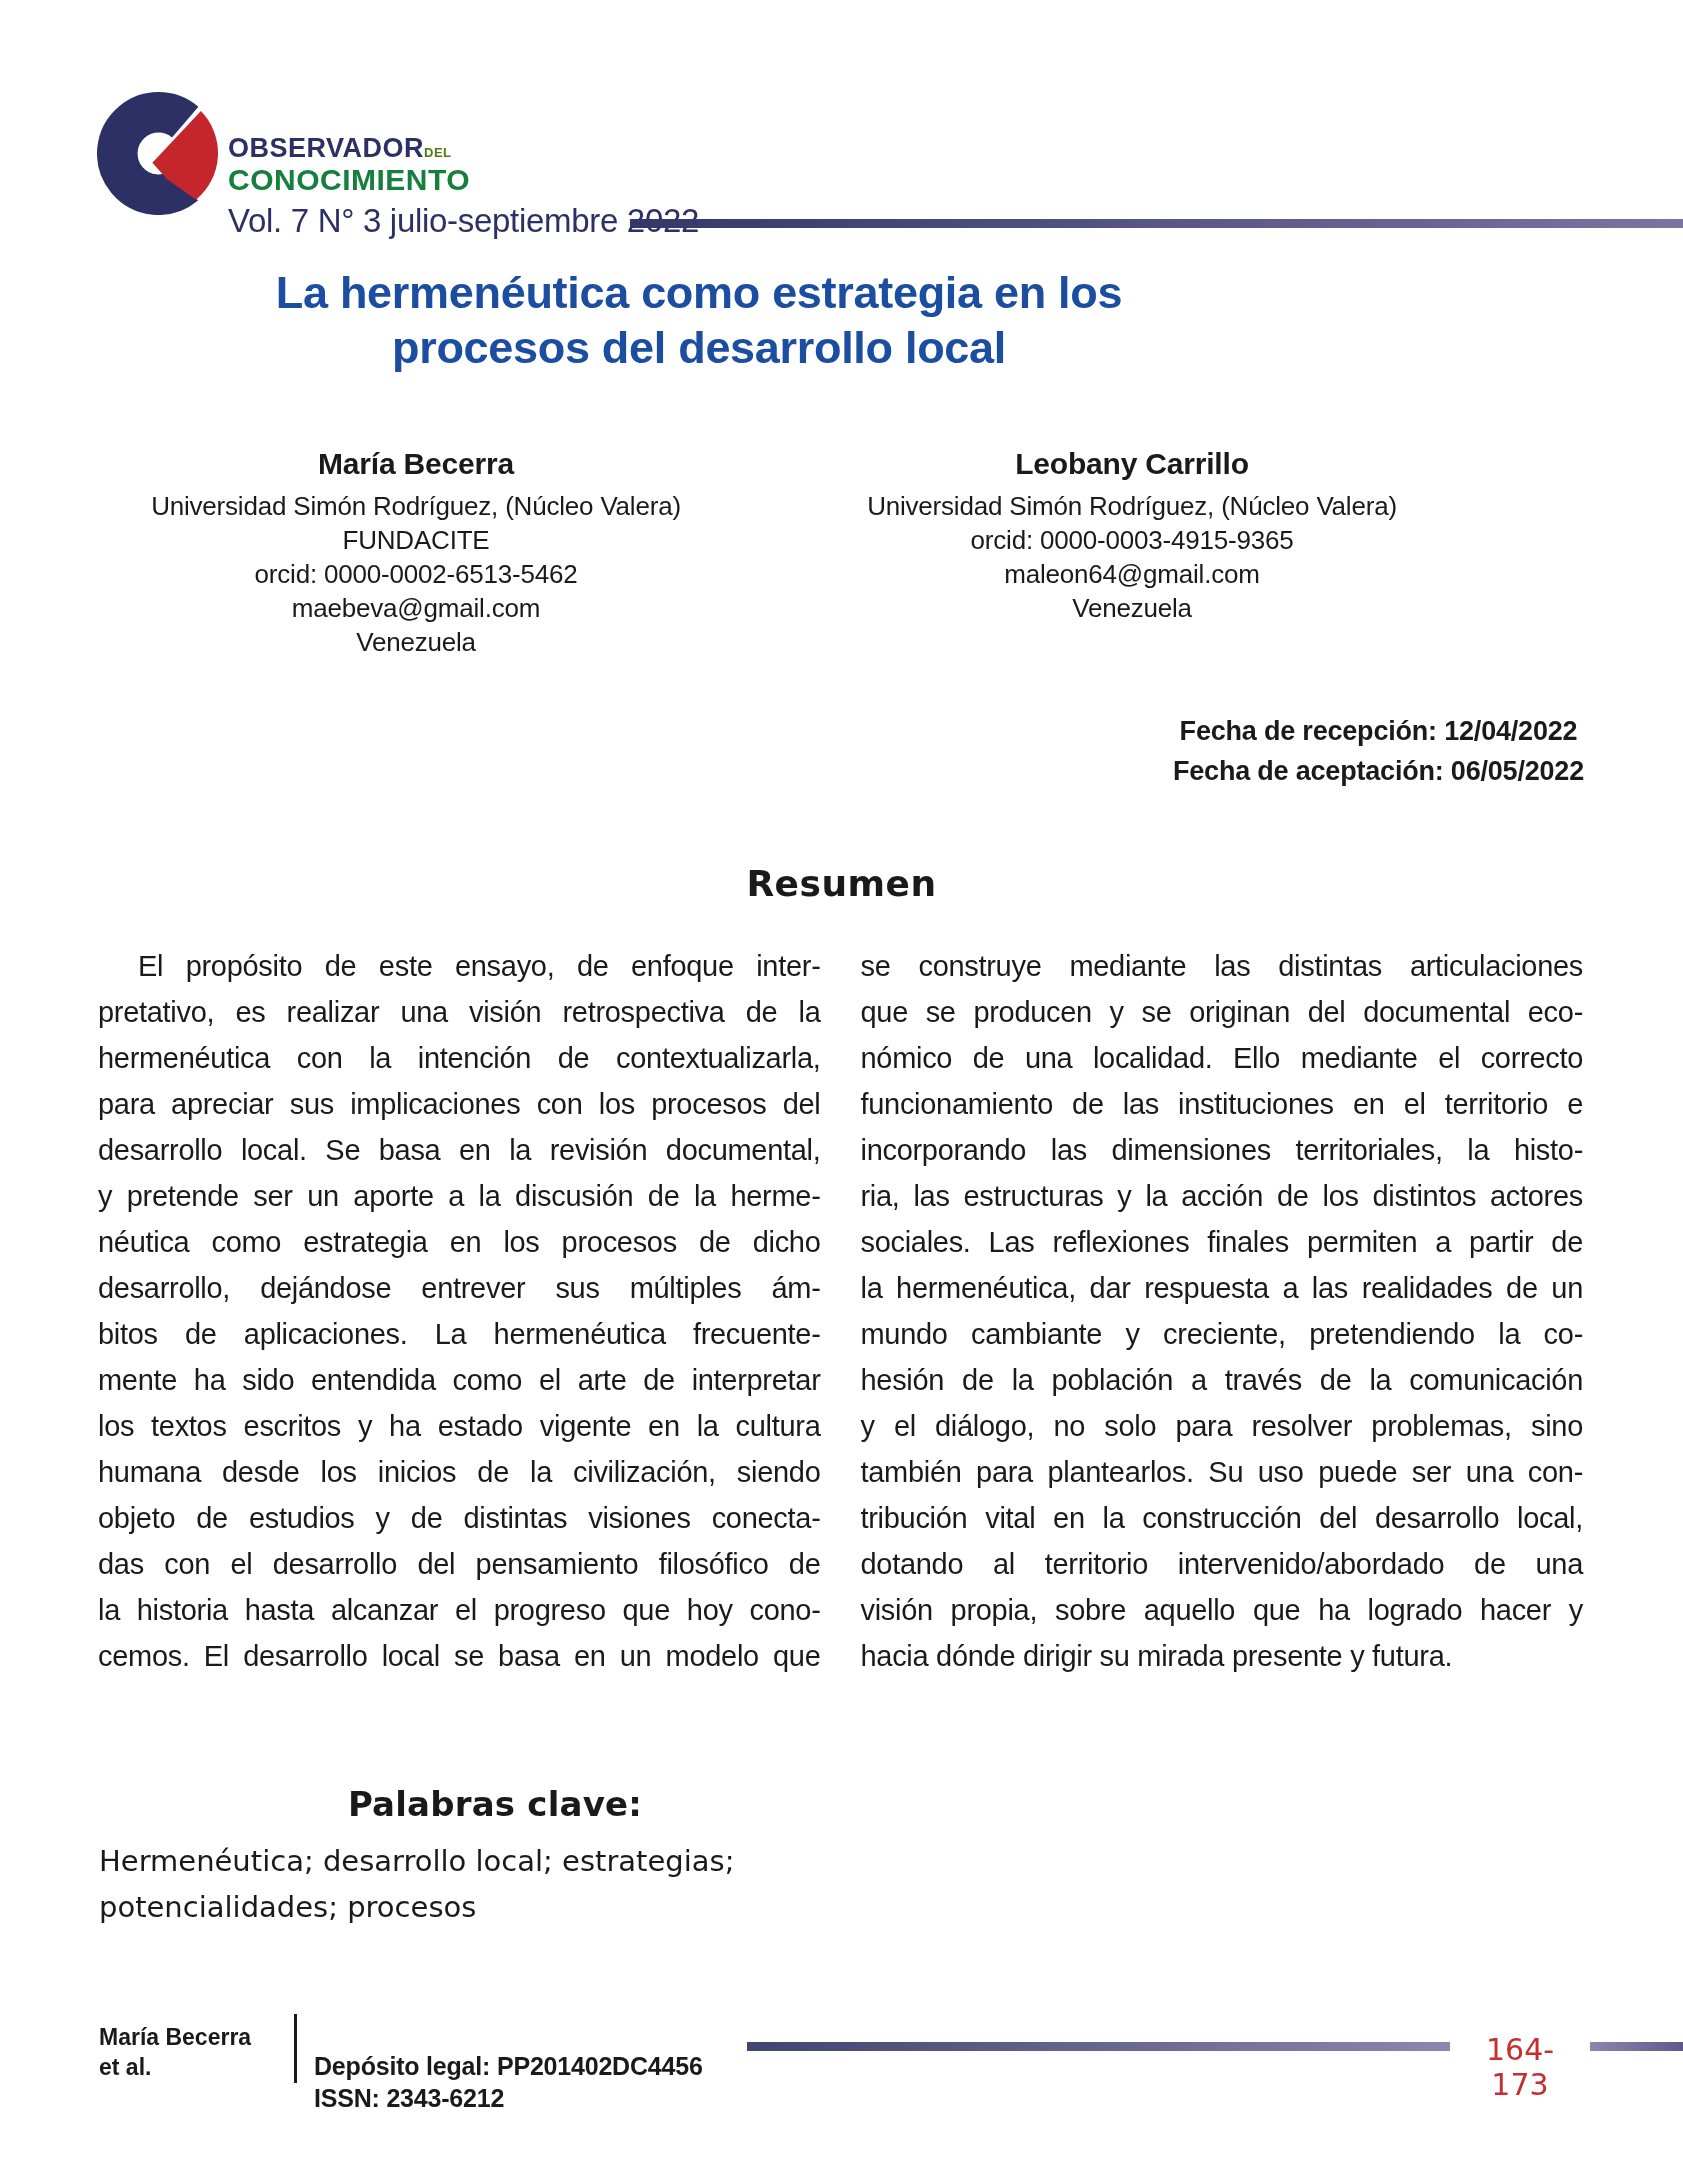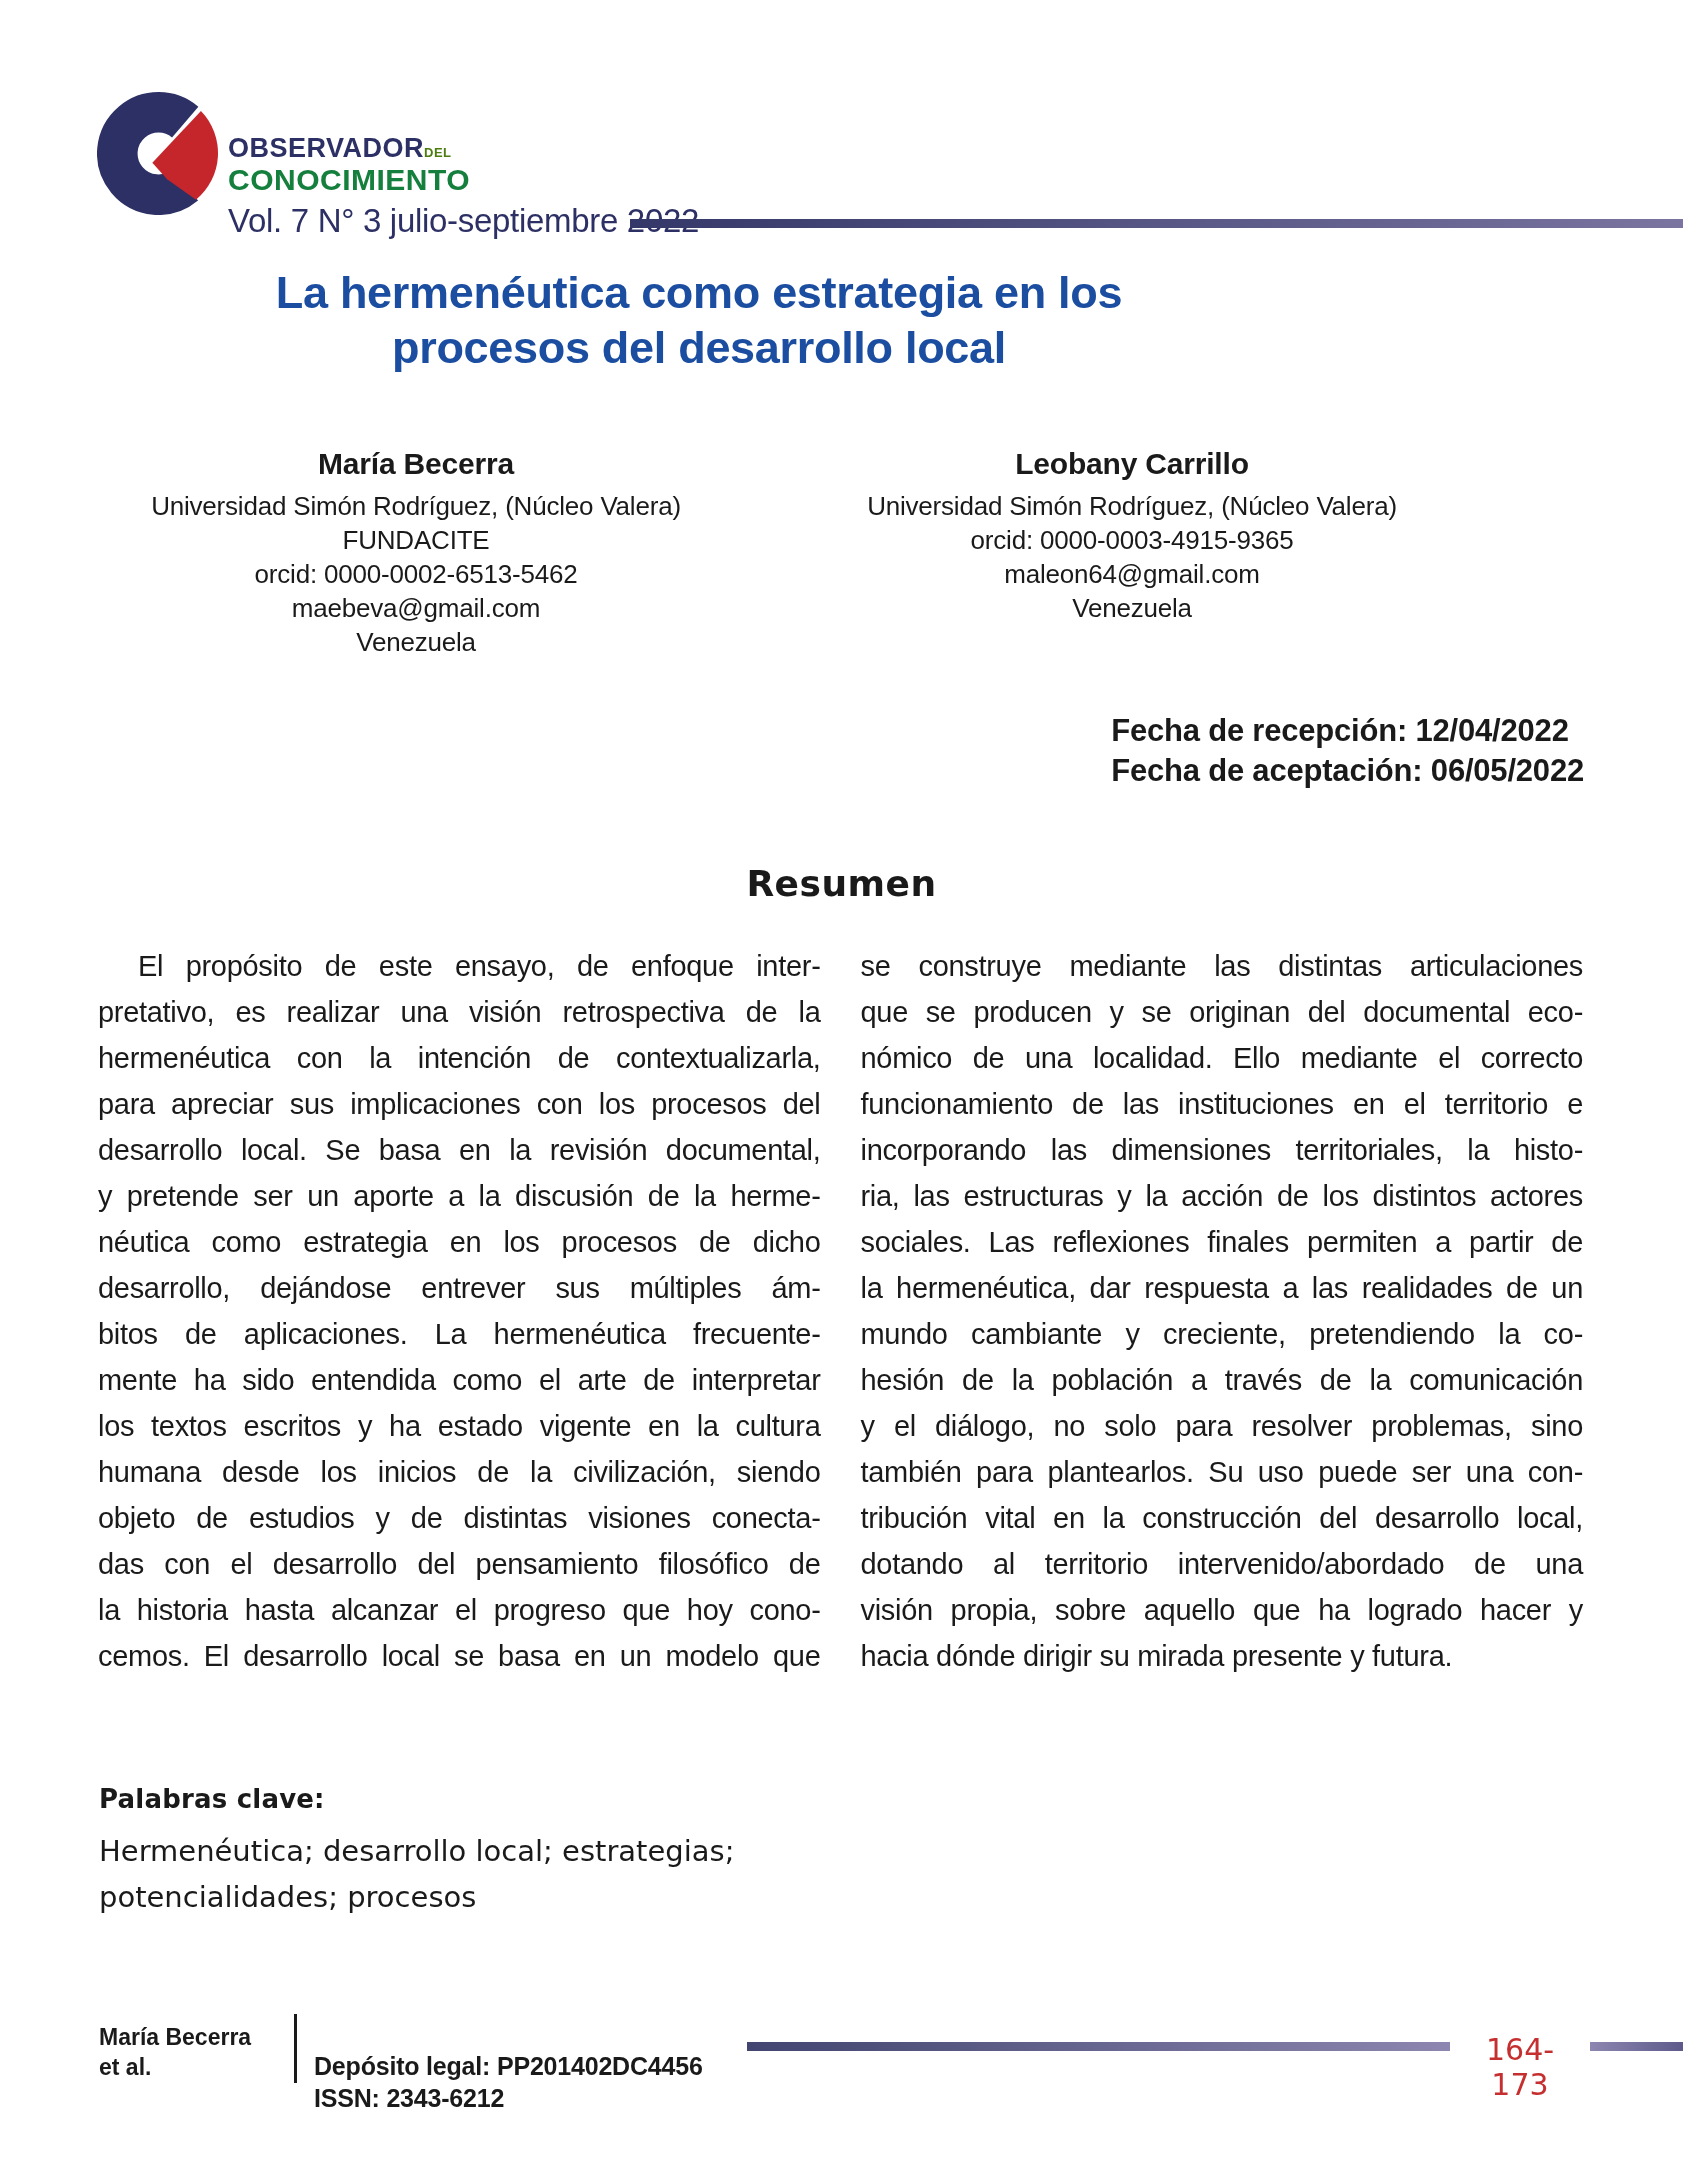--- a/index.html
+++ b/index.html
@@ -19,35 +19,35 @@
   
   .title{position:absolute;left:99px;top:265px;width:1200px;text-align:center;
     font-size:45px;font-weight:bold;color:#1b4da0;line-height:55px;letter-spacing:-0.3px;}
   
   .authors{position:absolute;left:99px;top:447px;width:1485px;display:flex;}
   .author{width:634px;text-align:center;}
   .author + .author{margin-left:82px;}
   .author-name{font-size:30px;font-weight:bold;margin-bottom:8px;letter-spacing:-0.2px;}
   .author-lines{font-size:26px;line-height:34px;letter-spacing:-0.2px;}
   
-  .dates{position:absolute;right:99px;top:711px;text-align:left;
-    font-size:31px;font-weight:bold;line-height:40px;letter-spacing:-0.2px;}
+  .dates{position:absolute;right:99px;top:711px;text-align:center;
+    font-size:27px;font-weight:bold;line-height:40px;letter-spacing:-0.2px;}
   
   .resumen-heading{position:absolute;left:99px;top:863px;width:1485px;text-align:center;
     font-family:"DejaVu Sans",sans-serif;font-size:36px;font-weight:bold;letter-spacing:0.5px;}
   .abstract{position:absolute;left:98px;top:943px;width:1485px;display:flex;}
   .abs-col{width:723px;}
   .abs-col + .abs-col{margin-left:40px;}
   .abs-col .bline{font-size:29px;line-height:46px;letter-spacing:-0.3px;
     text-align:justify;text-align-last:justify;white-space:normal;}
   .abs-col-left .bline:first-child{text-indent:40px;}
   .abs-col-right .bline.bline-last{text-align-last:left;}
   
   .keywords{position:absolute;left:99px;top:1784px;width:792px;}
-  .kw-heading{font-family:"DejaVu Sans",sans-serif;font-size:26px;font-weight:bold;letter-spacing:0.2px;}
+  .kw-heading{font-family:"DejaVu Sans",sans-serif;font-size:34px;font-weight:bold;letter-spacing:0.2px;text-align:center;}
   .kw-lines{margin-top:14px;font-family:"DejaVu Sans",sans-serif;font-size:29px;line-height:46px;}
   
   .f-name{position:absolute;left:99px;top:2022px;font-size:23px;font-weight:bold;line-height:30px;}
   .f-divider{position:absolute;left:294px;top:2014px;width:3px;height:69px;background:#1a1a1a;}
   .f-legal{position:absolute;left:314px;top:2020px;font-size:25px;font-weight:bold;line-height:32px;letter-spacing:-0.2px;margin-top:30px;}
   .f-rule1{position:absolute;left:747px;top:2042px;width:703px;height:9px;
     background:linear-gradient(90deg,#41456f,#8c86b0);}
   .f-pages{position:absolute;left:1458px;top:2032px;width:124px;text-align:center;
     font-family:"DejaVu Sans",sans-serif;font-size:30px;color:#c52f2f;}
   .f-rule2{position:absolute;left:1590px;top:2042px;width:93px;height:9px;

